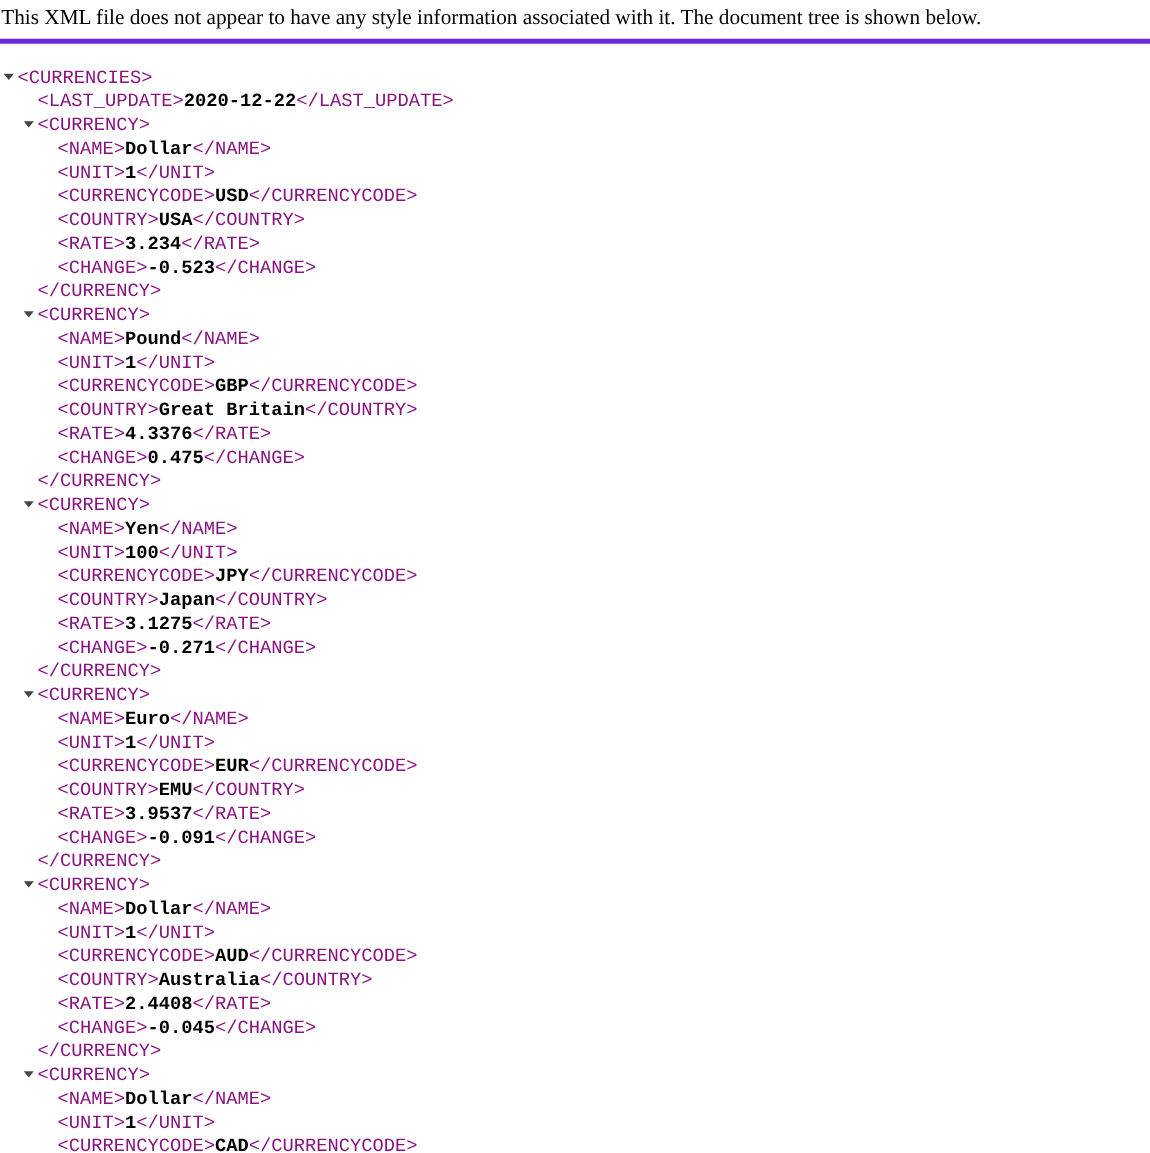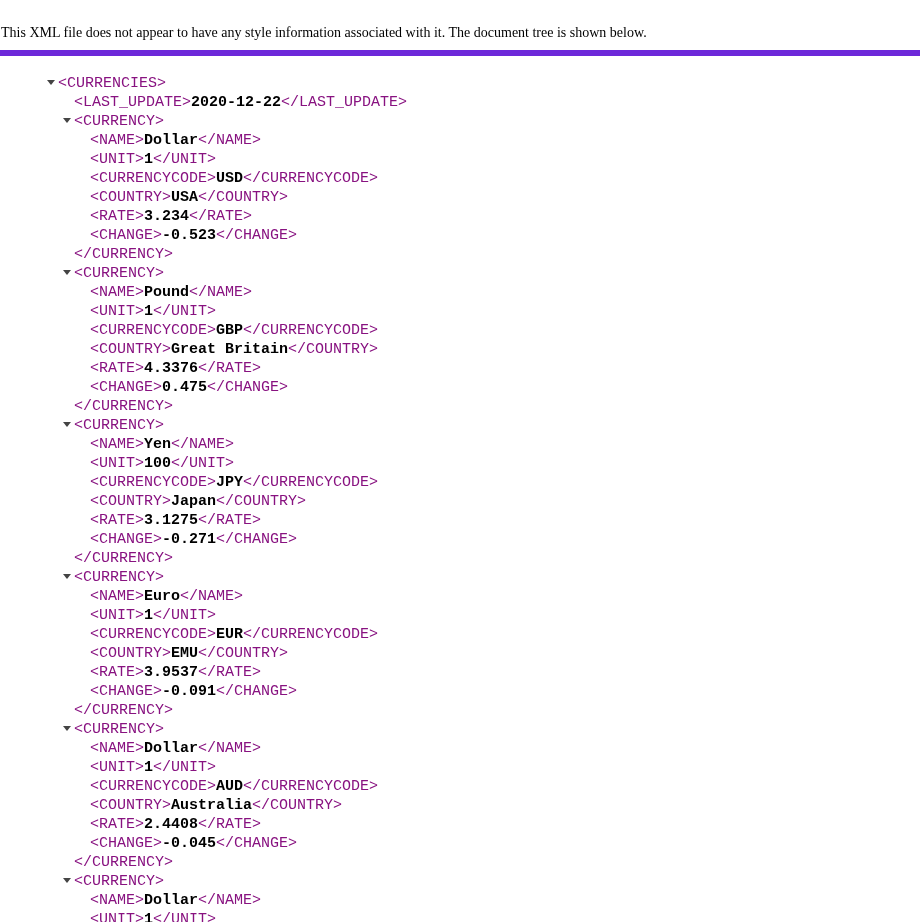--- a/index.html
+++ b/index.html
@@ -13,38 +13,38 @@
     padding: 0;
     background: #ffffff;
   }
   body {
     width: 920px;
     height: 922px;
     overflow: hidden;
   }
   .header {
     font-family: "Liberation Serif", "DejaVu Serif", serif;
-    font-size: 14px;
+    font-size: 17px;
     line-height: 21px;
     color: #000;
-    padding: 22px 0 7px 1px;
-    border-bottom: 6px solid #6d28d9;
+    padding: 3px 0 7px 1px;
+    border-bottom: 4px solid #6d28d9;
     white-space: nowrap;
     overflow: hidden;
   }
   .tree {
     font-family: "Liberation Mono", "DejaVu Sans Mono", monospace;
     font-size: 15px;
     line-height: 19px;
     margin-top: 18px;
     padding-left: 14px;
     white-space: pre;
   }
   .xml-children { margin-left: 16px; }
-  .xml-line { height: 19px; margin-left: 44px; }
+  .xml-line { height: 19px; }
   .xml-tag { color: var(--tag-color); }
   .xml-text { color: var(--text-color); font-weight: bold; text-align: center; }
   .arrow {
     display: inline-block;
     width: 0;
     height: 0;
     border-left: 4px solid transparent;
     border-right: 4px solid transparent;
     border-top: 5px solid var(--arrow-color);
     margin-left: -11px;

